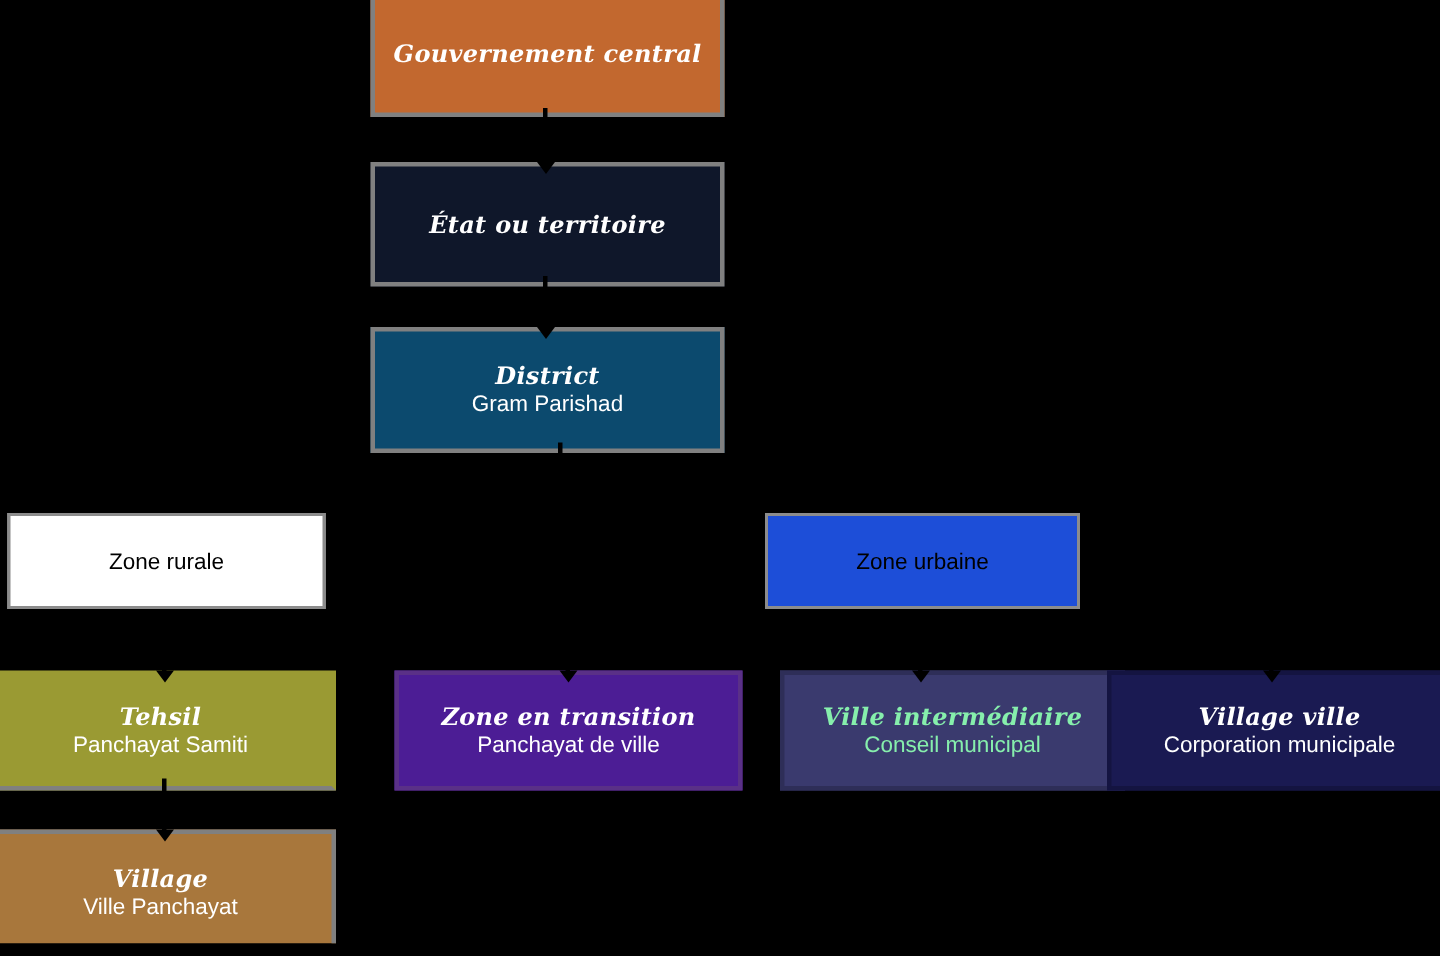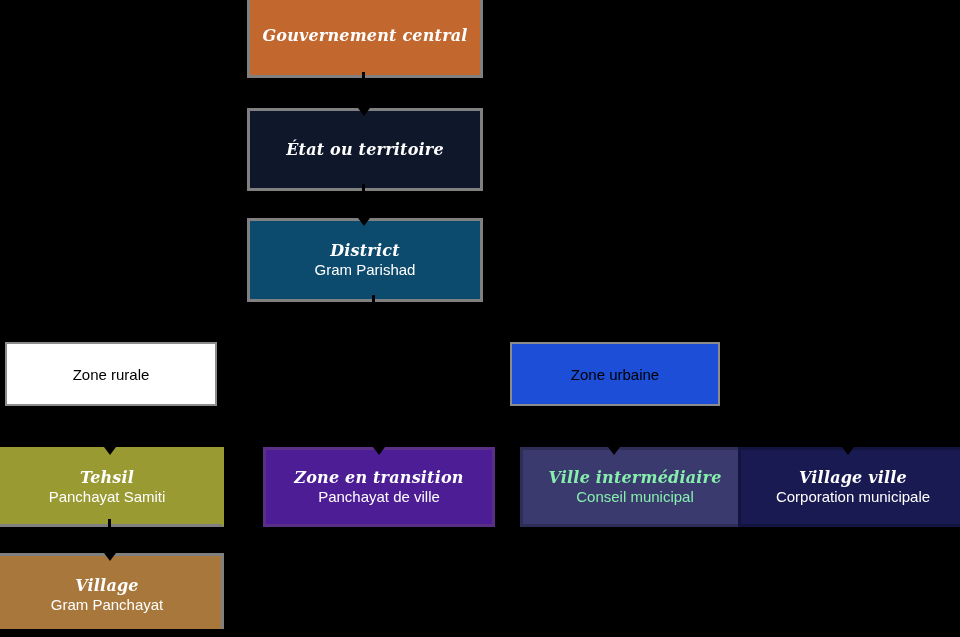--- a/index.html
+++ b/index.html
@@ -145,16 +145,16 @@
     <div class="subtitle">Conseil municipal</div>
   </div>
 
   <div class="node" id="n-large" style="left: 738px; top: 447px; width: 230px; height: 80px; background-color: rgb(26, 26, 82); border-color: rgb(20, 20, 65); color: rgb(255, 255, 255);">
     <div class="title">Village ville</div>
     <div class="subtitle">Corporation municipale</div>
   </div>
 
   <div class="node" id="n-village" style="left: -10px; top: 553px; width: 234px; height: 84px; background-color: rgb(168, 119, 60); border-color: rgb(128, 128, 128); color: rgb(255, 255, 255);">
     <div class="title">Village</div>
-    <div class="subtitle">Gram Panchayat</div>
+    <div class="subtitle">Ville Panchayat</div>
   </div>
 
 </div>
 
 </body></html>

